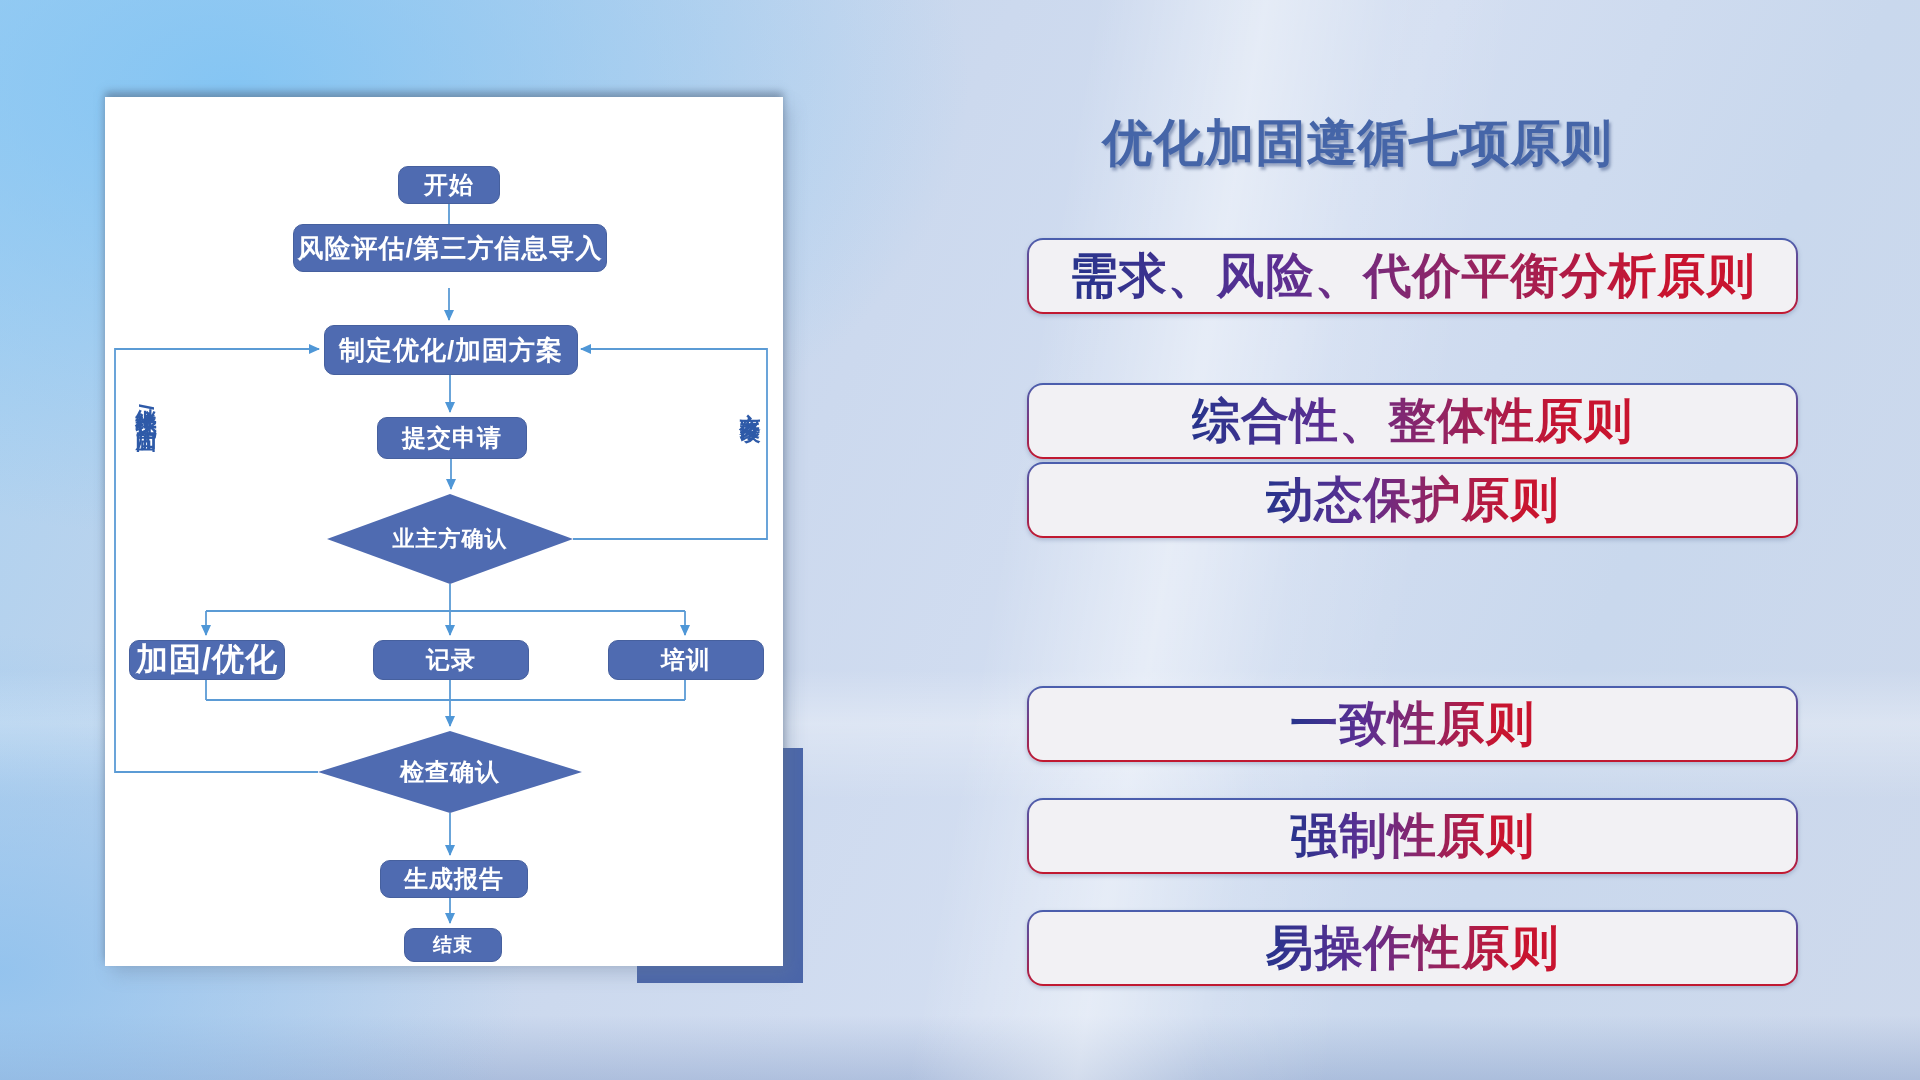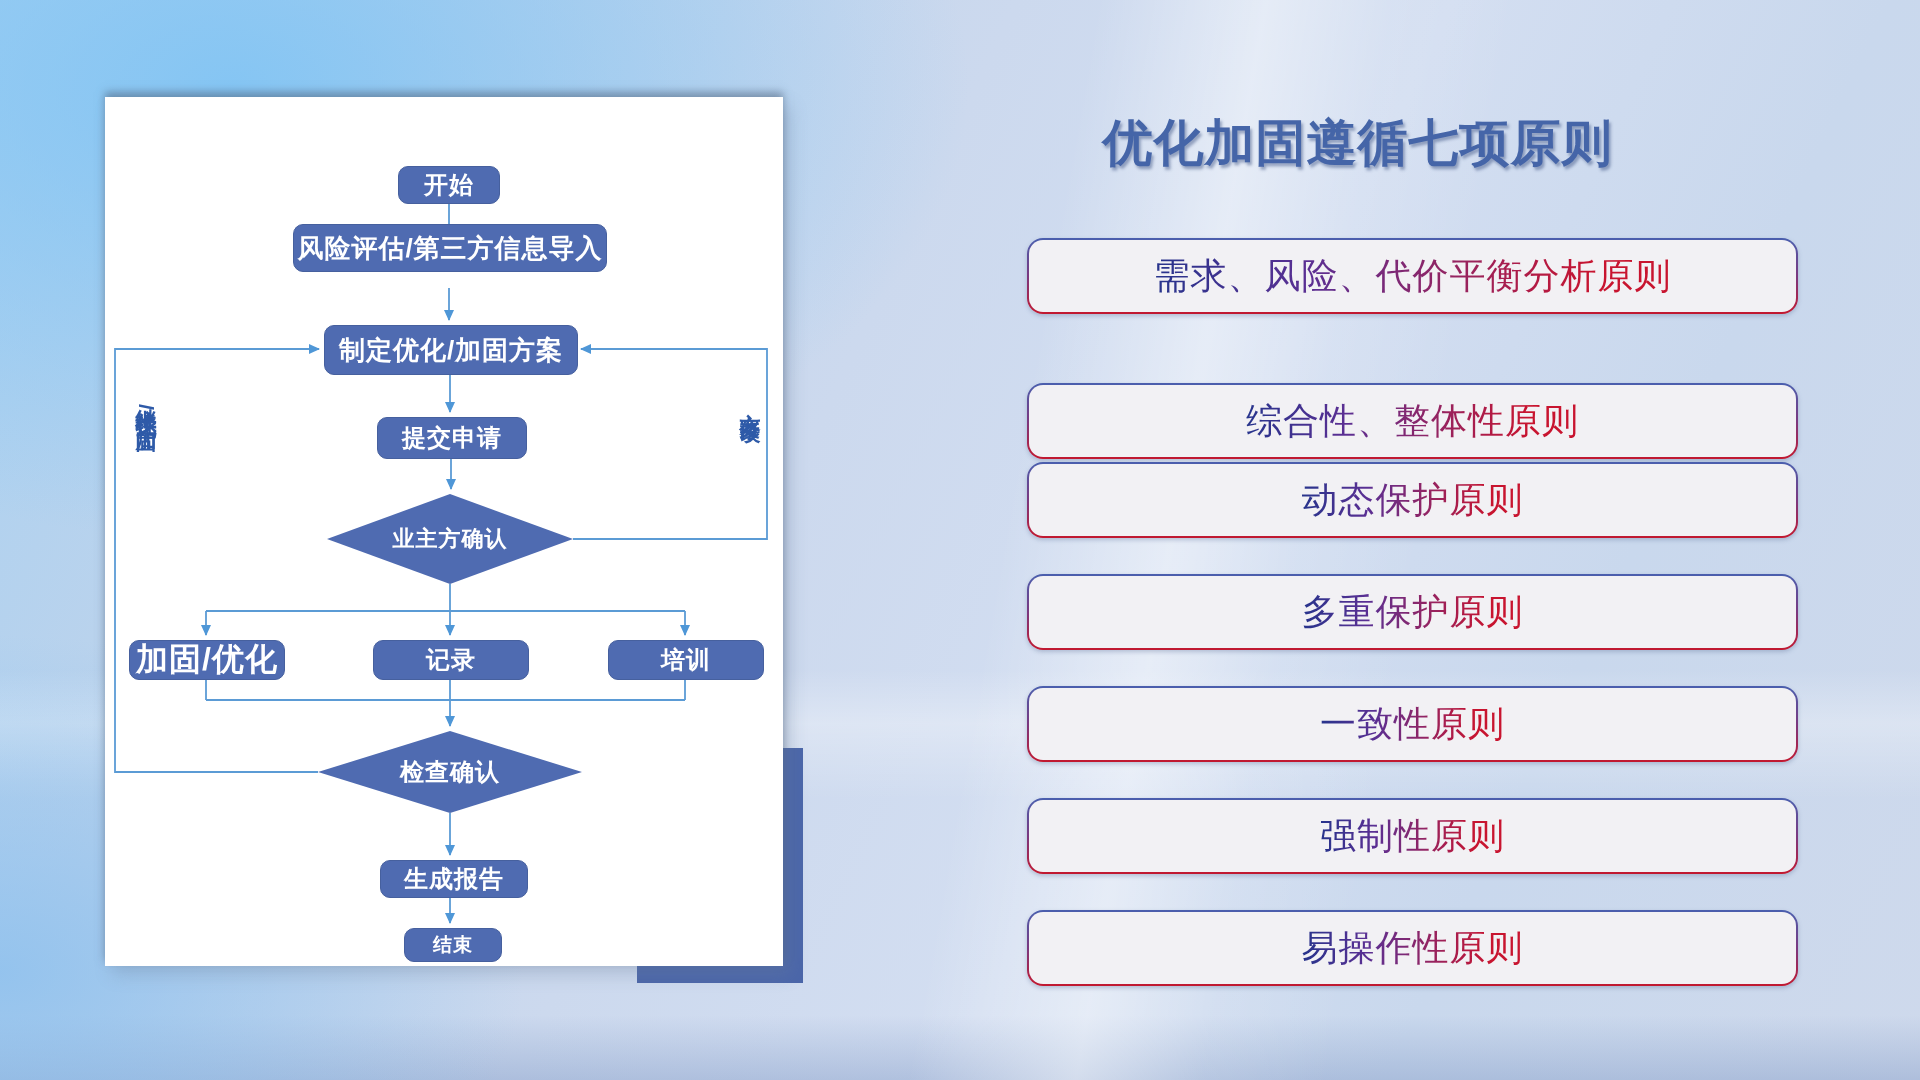--- a/index.html
+++ b/index.html
@@ -32,21 +32,21 @@
   
   .panel-title{position:absolute;left:1025px;top:114px;width:665px;z-index:4;text-align:center;
                font-size:50px;line-height:58px;font-weight:700;color:#4565a8;letter-spacing:1px;
                text-shadow:2px 3px 3px rgba(52,74,124,0.45);}
   .principle{position:absolute;left:1027px;width:771px;height:76px;z-index:4;border-radius:16px;
              padding:2px;box-sizing:border-box;
              background:linear-gradient(180deg,#4a5fae 0%,#7a3880 50%,#c2182f 100%);
              box-shadow:0 2px 4px rgba(90,110,150,0.35);}
   .principle .inner{width:100%;height:100%;border-radius:14px;background:#f2f1f4;
                     display:flex;align-items:center;justify-content:center;}
-  .principle .txt{font-size:36px;font-weight:400;letter-spacing:1px;white-space:nowrap;
+  .principle .txt{font-size:48px;font-weight:700;letter-spacing:1px;white-space:nowrap;
                   background-image:linear-gradient(90deg,#27348c 0%,#5b2f93 30%,#8f2566 55%,#c8142f 85%);
                   -webkit-background-clip:text;background-clip:text;
                   -webkit-text-fill-color:transparent;color:#8f2566;}
 </style>
 </head>
 <body>
 
 <div class="slide">
 
   <div class="accent-rect"></div>
@@ -115,25 +115,20 @@
   <div class="principle" style="top:350px;margin-top:33px;">
     <div class="inner">
       <span class="txt">综合性、整体性原则</span>
     </div>
   </div>
   <div class="principle" style="top:462px;">
     <div class="inner">
       <span class="txt">动态保护原则</span>
     </div>
   </div>
-  <div class="principle" style="top:574px;">
-    <div class="inner">
-      <span class="txt">多重保护原则</span>
-    </div>
-  </div>
   <div class="principle" style="top:686px;">
     <div class="inner">
       <span class="txt">一致性原则</span>
     </div>
   </div>
   <div class="principle" style="top:798px;">
     <div class="inner">
       <span class="txt">强制性原则</span>
     </div>
   </div>

